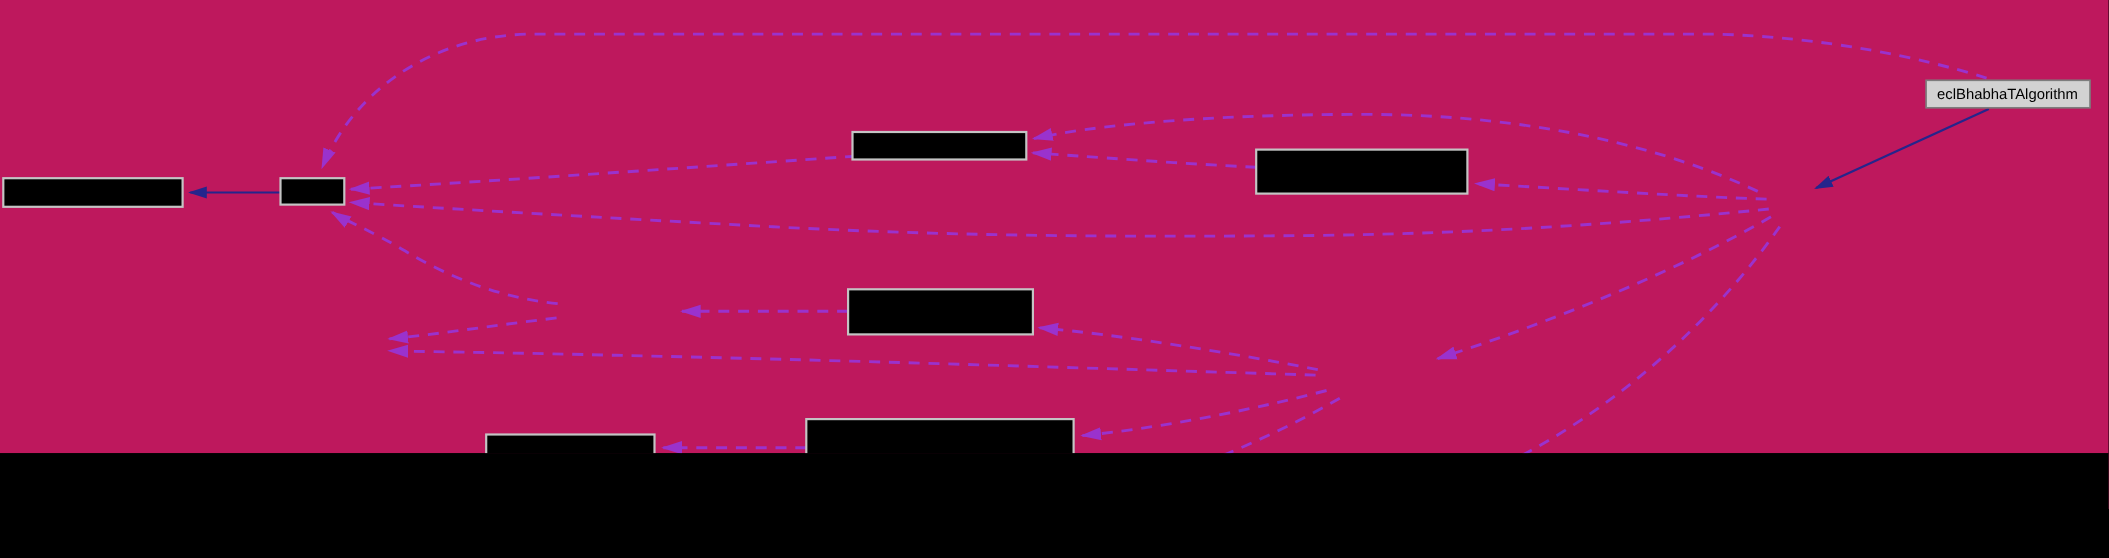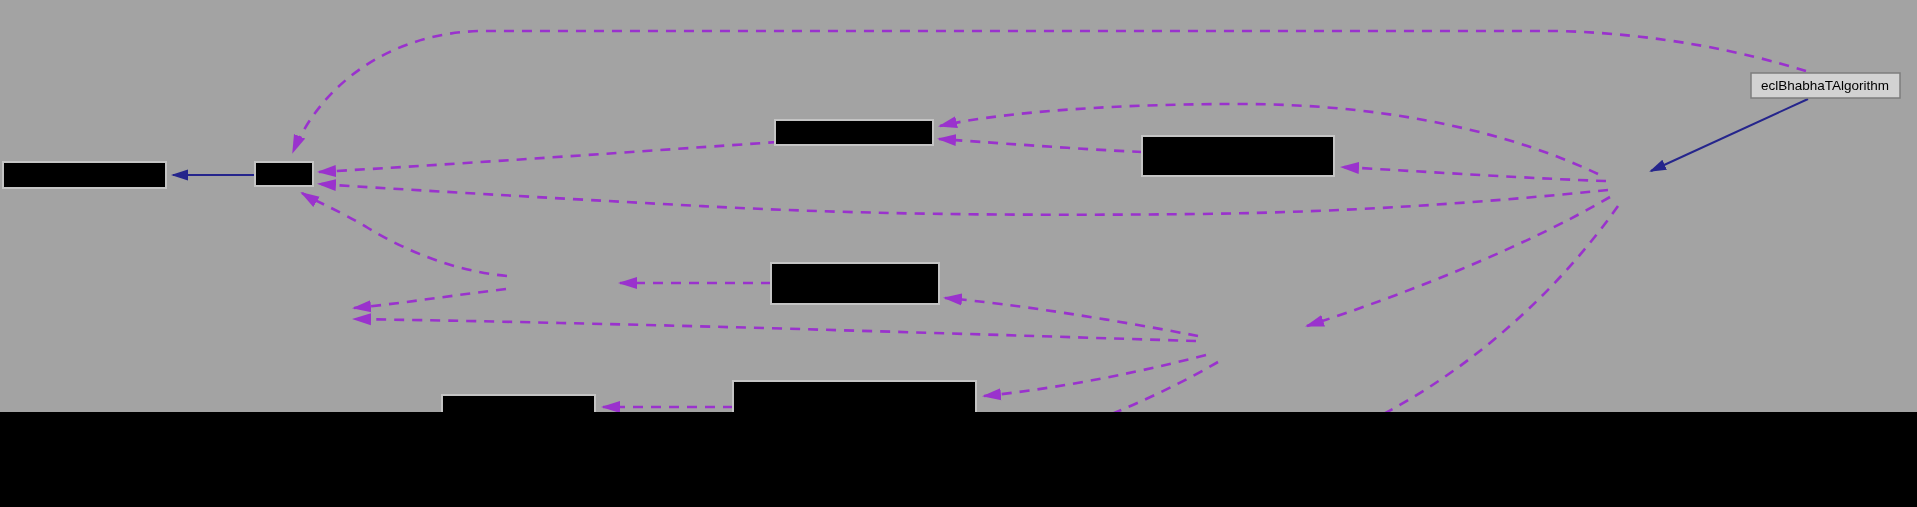--- a/index.html
+++ b/index.html
@@ -4,21 +4,21 @@
 <style>
   html, body {
     margin: 0;
     padding: 0;
     background: #000000;
   }
   .canvas {
     position: relative;
     width: 1917px;
     height: 412px;
-    background: #a3a3a3;
+    background: #be185d;
     overflow: hidden;
     font-family: "Liberation Sans", sans-serif;
   }
   svg text {
     font-family: "Liberation Sans", sans-serif;
     font-size: 13.5px;
   }
 </style>
 </head>
 <body>

